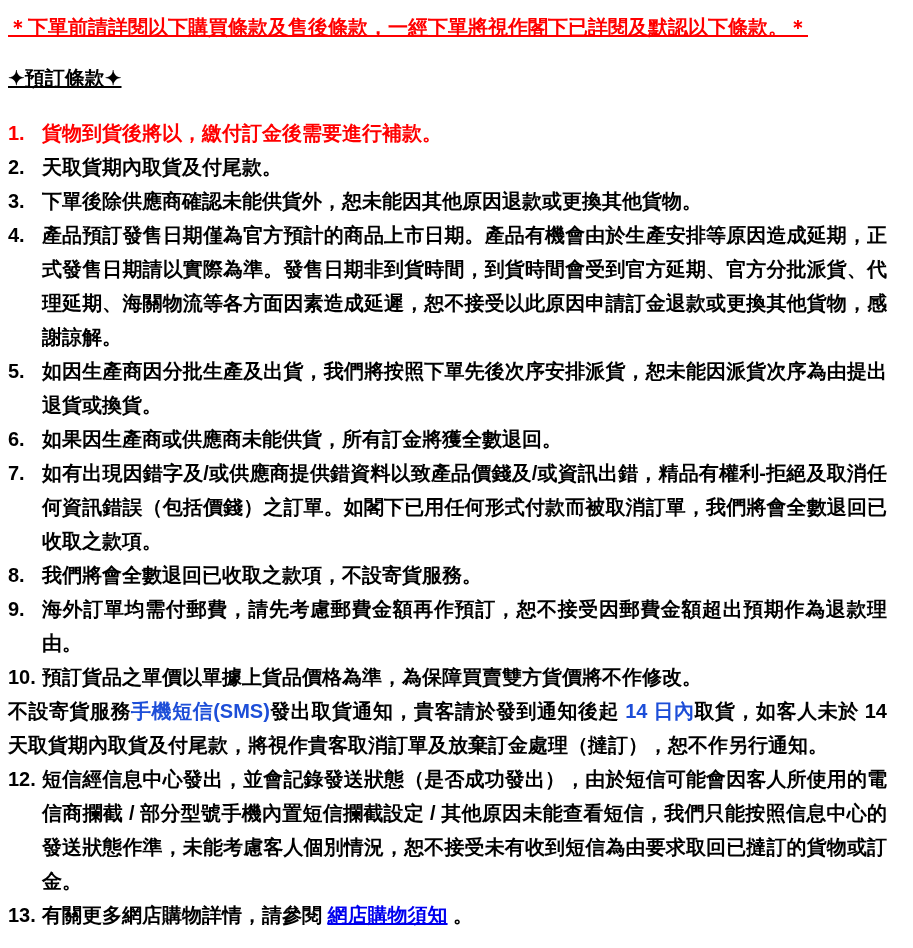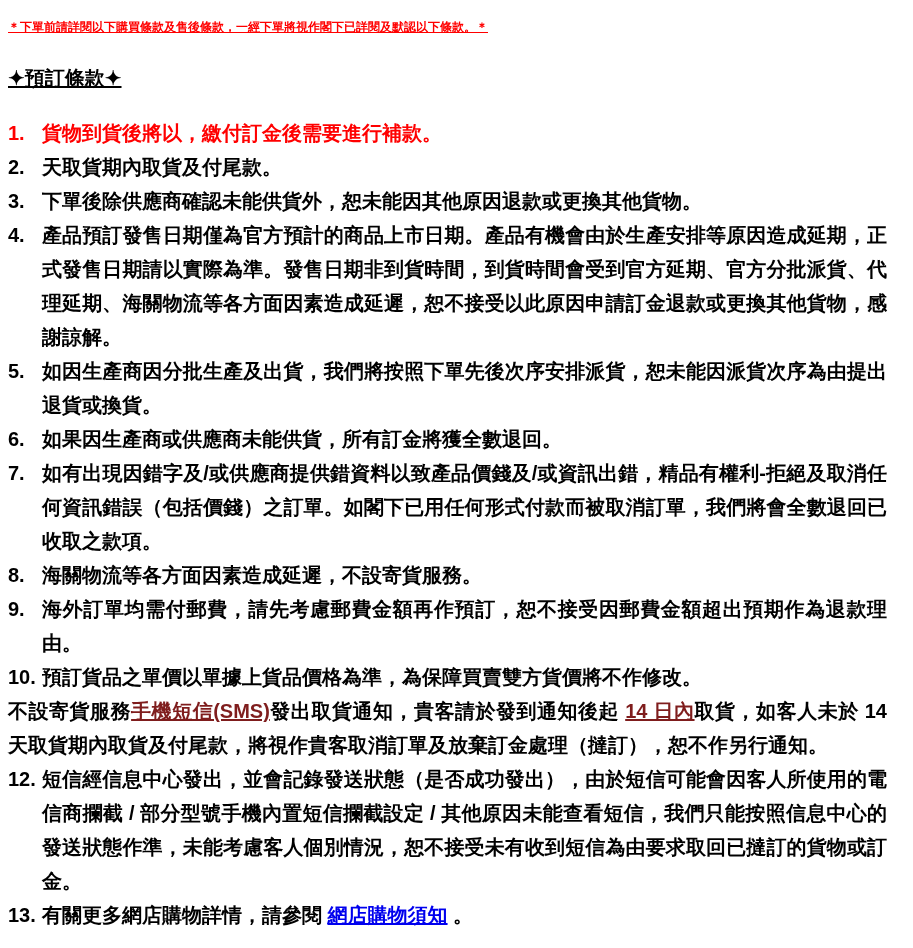--- a/index.html
+++ b/index.html
@@ -14,21 +14,21 @@
     font-family: "Liberation Sans", sans-serif;
     font-weight: 700;
     color: #000000;
     font-size: 20px;
   }
   .page-title {
     color: #ff0000;
     text-decoration: underline;
     line-height: 30px;
     margin: 0 0 22px 0;
-    font-size: 12px;
+    font-size: 20px;
   }
   .section-heading {
     text-decoration: underline;
     line-height: 28px;
     margin: 12px 0 24px 0;
     font-size: 20px;
   }
   .terms-list {
     margin: 0;
   }
@@ -41,22 +41,21 @@
     flex: 0 0 34px;
     width: 34px;
   }
   .term-text {
     flex: 1;
     text-align: justify;
   }
   .red { color: #ff0000; }
   .seg-red { color: #ff0000; }
   .seg-red-u {
-    color: #7f1d1d;
-    text-decoration: underline;
+    color: #1d4ed8;
   }
   .seg-link {
     color: #0000ee;
     text-decoration: underline;
     cursor: pointer;
   }
 </style>
 </head>
 <body>
 
@@ -88,21 +87,21 @@
     <div class="term">
       <span class="term-num">6.</span>
       <span class="term-text"><span>如果因生產商或供應商未能供貨，所有訂金將獲全數退回。</span></span>
     </div>
     <div class="term">
       <span class="term-num">7.</span>
       <span class="term-text"><span>如有出現因錯字及/或供應商提供錯資料以致產品價錢及/或資訊出錯，精品有權利-拒絕及取消任何資訊錯誤（包括價錢）之訂單。如閣下已用任何形式付款而被取消訂單，我們將會全數退回已收取之款項。</span></span>
     </div>
     <div class="term">
       <span class="term-num">8.</span>
-      <span class="term-text"><span>海關物流等各方面因素造成延遲，不設寄貨服務。</span></span>
+      <span class="term-text"><span>我們將會全數退回已收取之款項，不設寄貨服務。</span></span>
     </div>
     <div class="term">
       <span class="term-num">9.</span>
       <span class="term-text"><span>海外訂單均需付郵費，請先考慮郵費金額再作預訂，恕不接受因郵費金額超出預期作為退款理由。</span></span>
     </div>
     <div class="term">
       <span class="term-num">10.</span>
       <span class="term-text"><span>預訂貨品之單價以單據上貨品價格為準，為保障買賣雙方貨價將不作修改。</span></span>
     </div>
     <div class="term">

